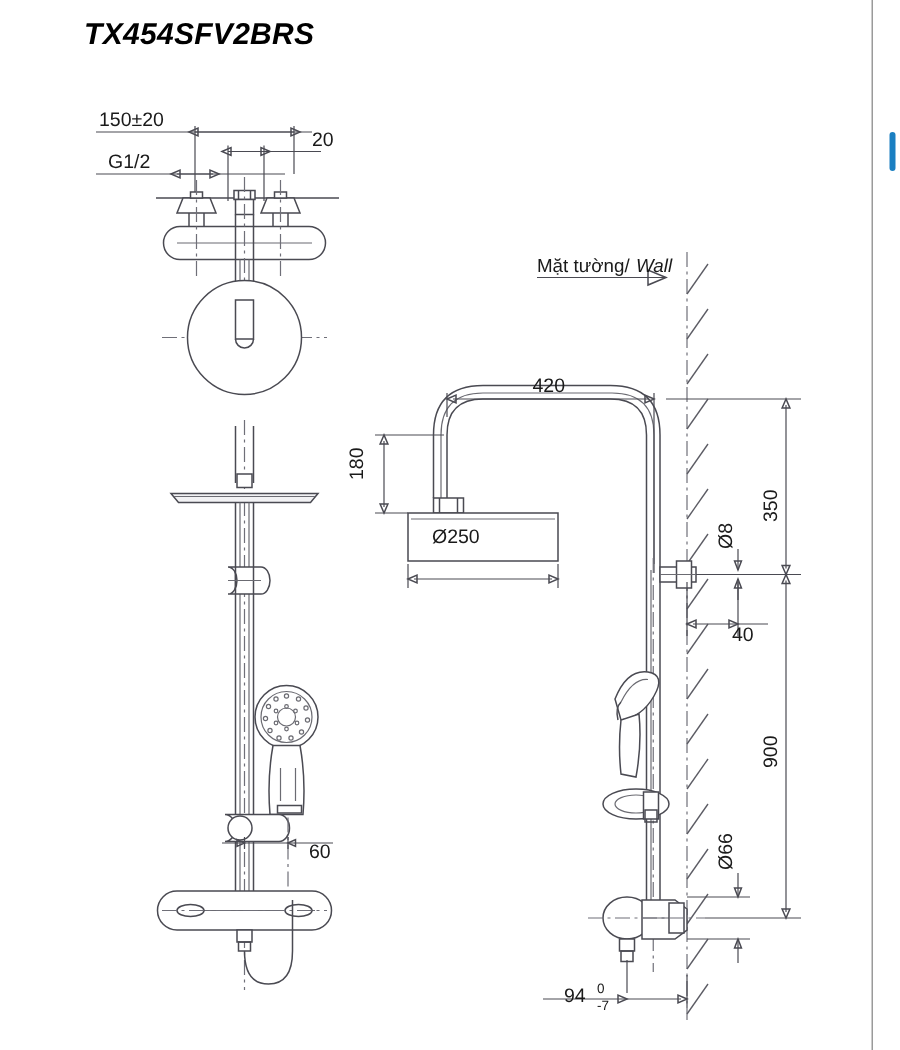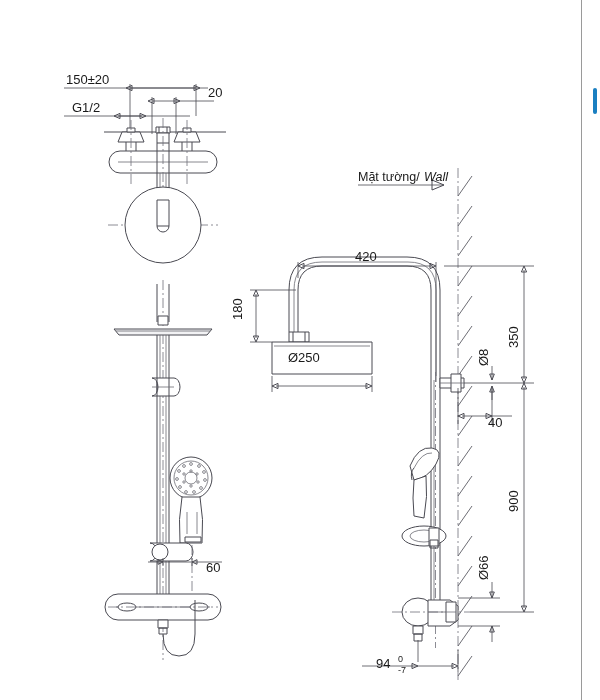--- a/index.html
+++ b/index.html
@@ -42,20 +42,21 @@
        font-size:12.5px;fill:#1a1a1a;font-style:italic;}
 </style>
 </head>
 <body>
 
 <div id="page">
 
   <div class="border-right"></div>
   <div class="scroll-sliver"></div>
 
+  <div id="title">TX454SFV2BRS</div>
 
   <svg id="dwg" viewBox="0 0 600 700">
 
     <g>
 
       <path class="dim" d="M64 88 H208"></path>
       <path class="dim" d="M64 116 H190"></path>
 
       <path class="dim" d="M130 88 H196"></path>
       <path class="dim" d="M130 84 V134"></path>

